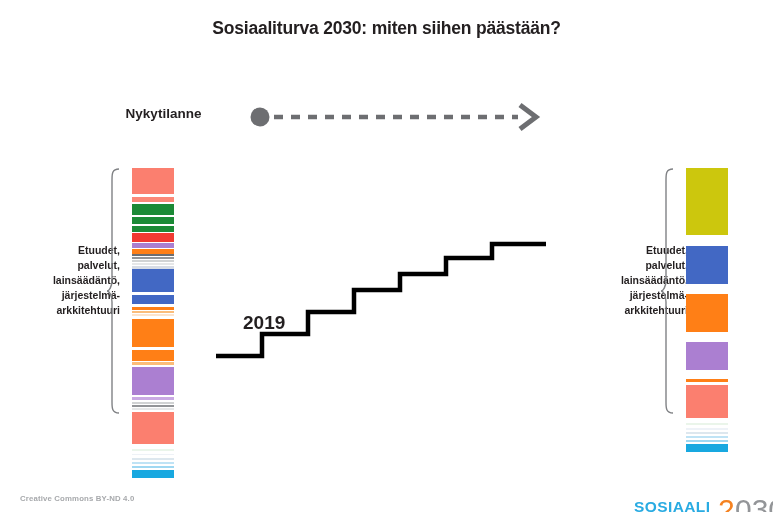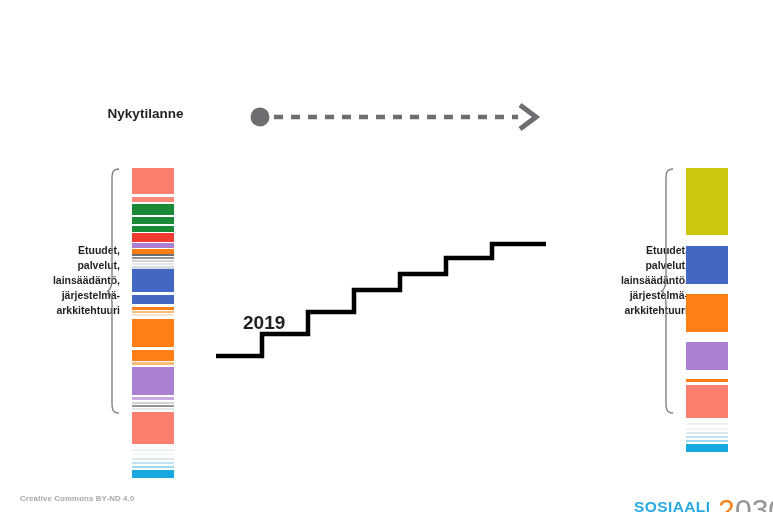--- a/index.html
+++ b/index.html
@@ -25,21 +25,21 @@
 
   
   .col-head{
     position:absolute;
     text-align:center;
     font-size:13.5px;
     font-weight:bold;
     color:#231f20;
     line-height:1.45;
   }
-  #head-left{left:78px;top:104px;width:135px;}
+  #head-left{left:96px;top:104px;width:135px;}
   #head-right{left:600px;top:104px;width:170px;}
 
   
   #arrow-wrap{position:absolute;left:248px;top:102px;width:300px;height:30px;}
 
   
   .brace-label{
     position:absolute;
     font-size:10.5px;
     font-weight:bold;
@@ -101,20 +101,21 @@
     position:absolute;left:101px;top:-3px;
     font-size:30px;font-weight:normal;color:#939598;
     line-height:1;
   }
 </style>
 </head>
 <body>
 
 <div id="stage">
 
+  <div class="title">Sosiaaliturva 2030: miten siihen päästään?</div>
 
   <div class="col-head" id="head-left">
     <span>Nykytilanne</span>
   </div>
 
   <div class="col-head" id="head-right">
   </div>
 
   <div id="arrow-wrap">
     <svg width="300" height="30" viewBox="0 0 300 30">

